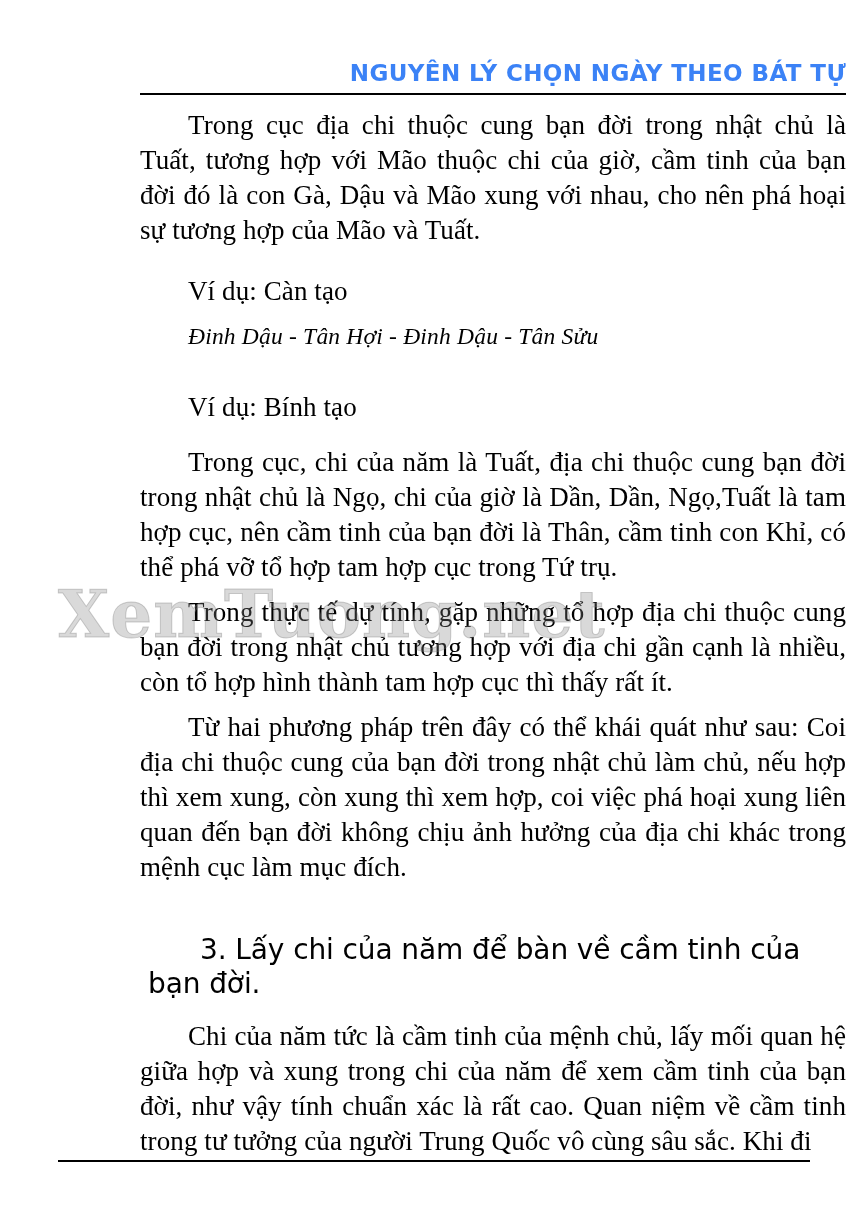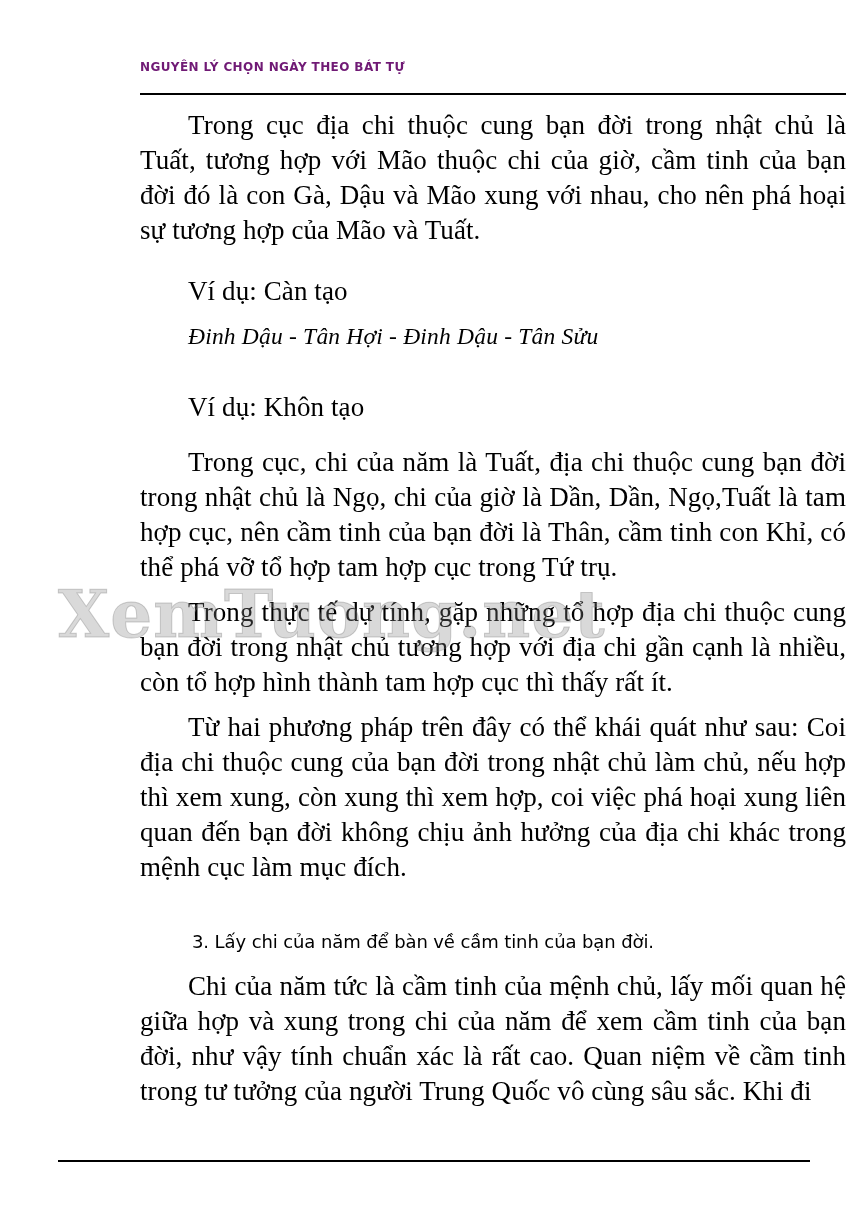--- a/index.html
+++ b/index.html
@@ -22,25 +22,26 @@
     width: 850px;
     height: 1217px;
   }
 
   
   .header {
     position: absolute;
     left: 140px;
     top: 60px;
     width: 706px;
+    text-align: right;
     font-family: "DejaVu Sans", sans-serif;
     font-weight: bold;
-    font-size: 12px;
+    font-size: 23px;
     letter-spacing: 0.4px;
-    color: #701a75;
+    color: #3b82f6;
   }
   .header-rule {
     position: absolute;
     left: 140px;
     top: 93px;
     width: 706px;
     height: 2px;
     background: #000;
   }
 
@@ -70,23 +71,23 @@
   p.nums {
     margin: 0;
     font-size: 23.5px;
     line-height: 35px;
     text-indent: 48px;
     letter-spacing: 0.2px;
     font-style: italic;
   }
 
   p.section {
-    margin: 0;
+    margin: 8px;
     font-family: "DejaVu Sans", sans-serif;
-    font-size: 18px;
+    font-size: 28px;
     line-height: 34px;
     text-indent: 52px;
     letter-spacing: -0.1px;
   }
 
   
   .watermark {
     position: absolute;
     left: 58px;
     top: 555px;
@@ -148,21 +149,21 @@
 
     <div class="gap-sm"></div>
 
     <p class="nums">Đinh Dậu - Tân Hợi - Đinh Dậu - Tân Sửu</p>
 
     <div class="gap-sm"></div>
 
 
     <div class="gap-md"></div>
 
-    <p class="para indent">Ví dụ: Khôn tạo</p>
+    <p class="para indent">Ví dụ: Bính tạo</p>
 
     <div class="gap-sm"></div>
 
 
     <div class="gap-sm"></div>
 
     <p class="para indent">Trong cục, chi của năm là Tuất, địa chi thuộc cung bạn đời trong nhật chủ là Ngọ, chi của giờ là Dần, Dần, Ngọ,Tuất là tam hợp cục, nên cầm tinh của bạn đời là Thân, cầm tinh con Khỉ, có thể phá vỡ tổ hợp tam hợp cục trong Tứ trụ.</p>
 
     <div class="gap-sm"></div>
 

